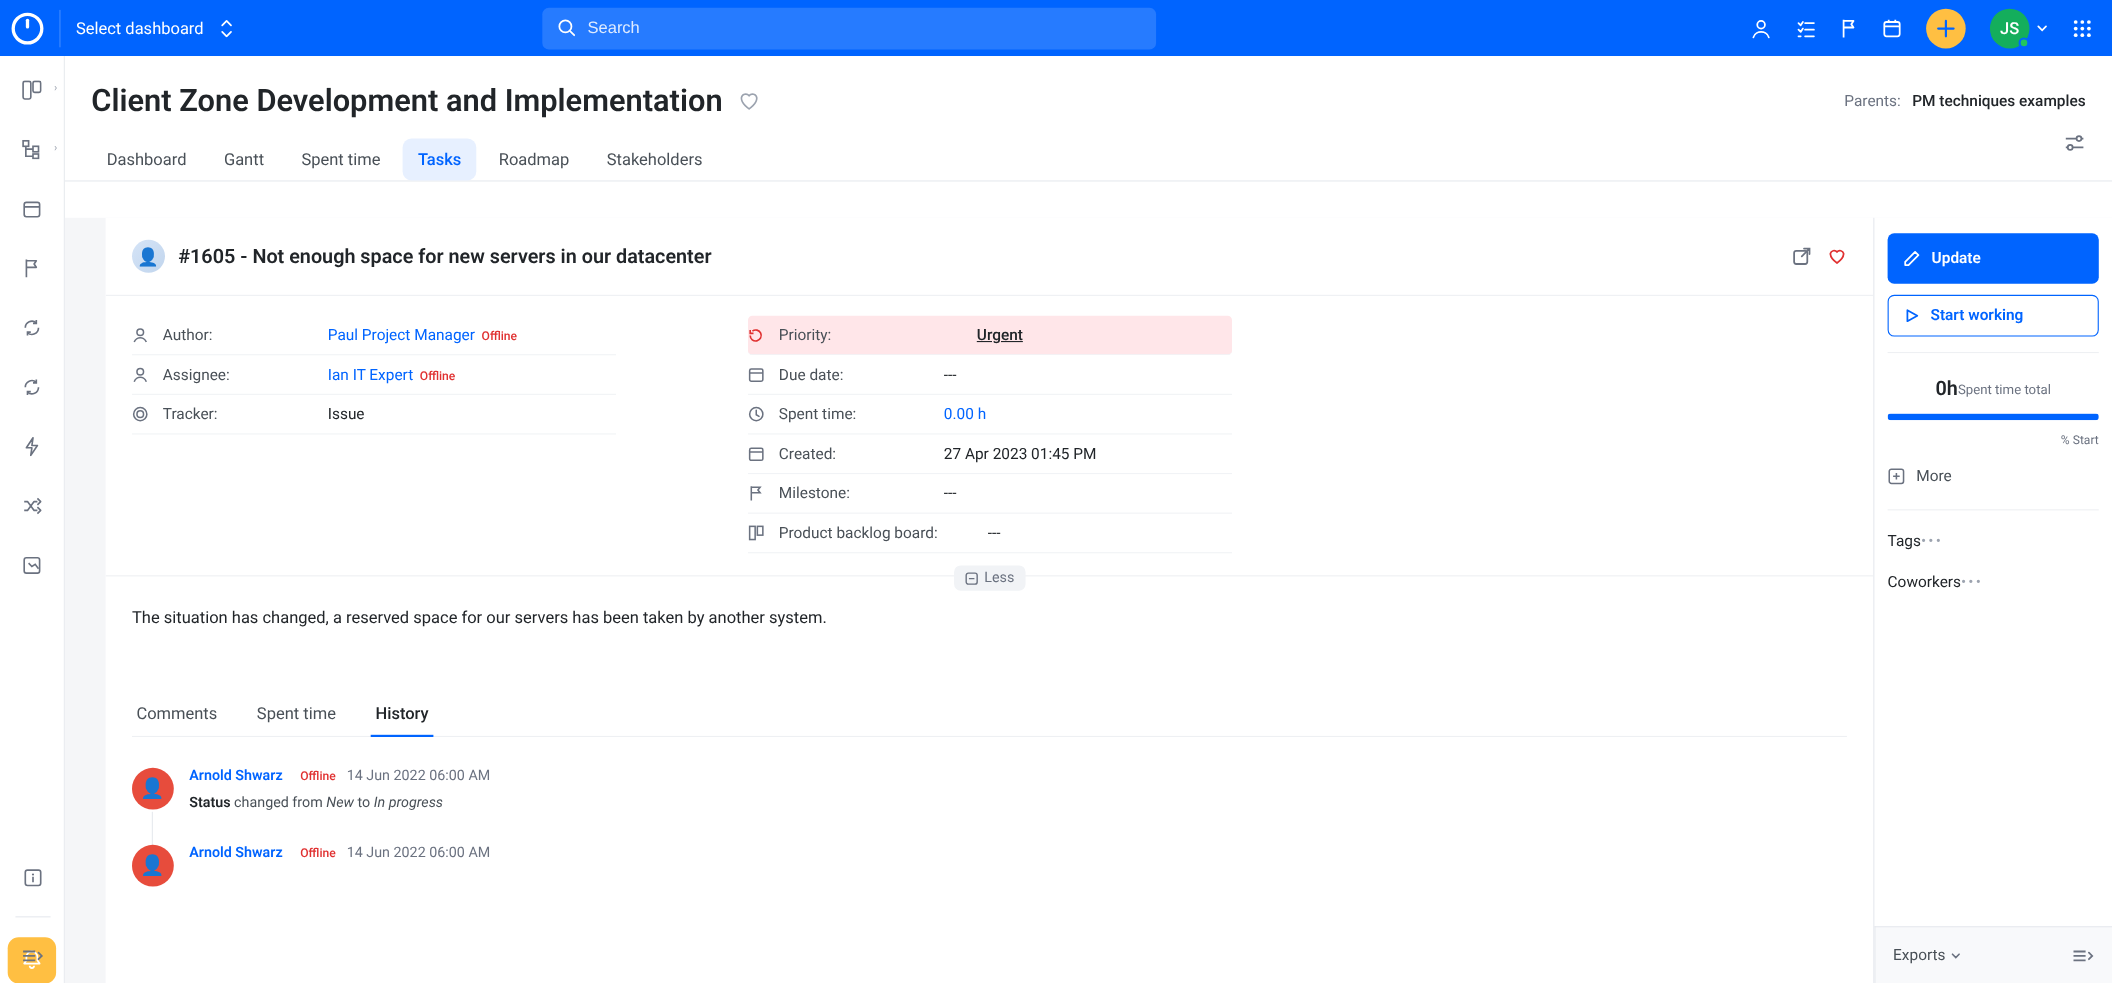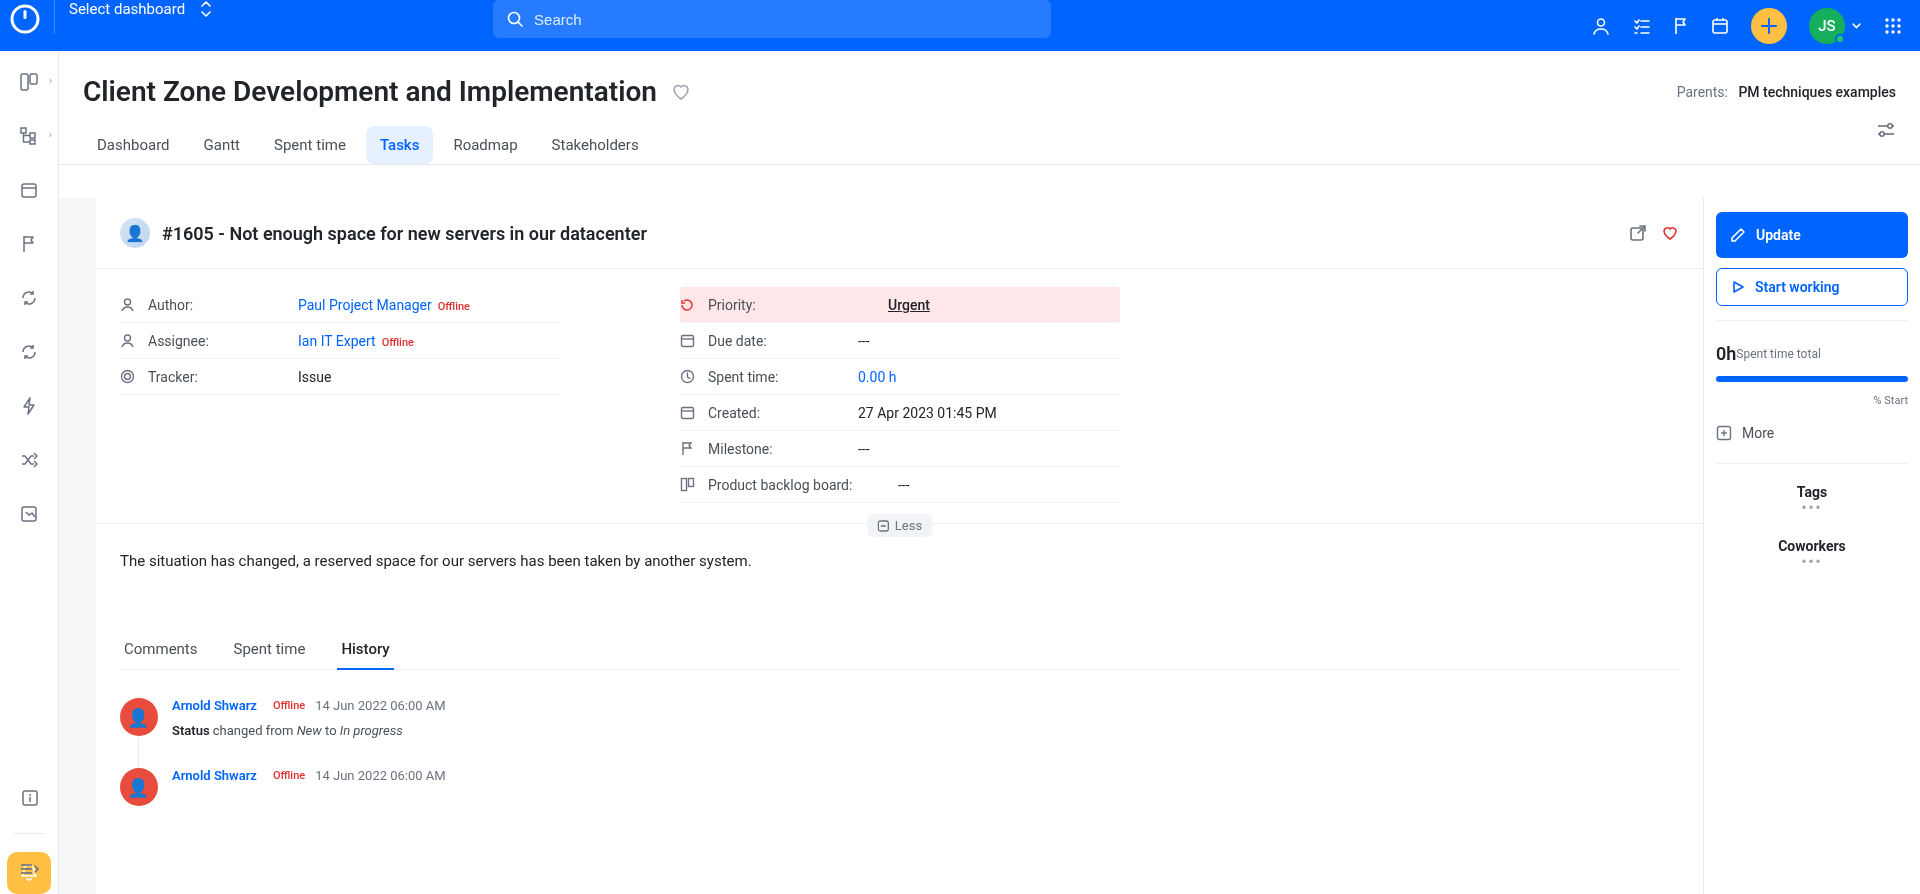--- a/index.html
+++ b/index.html
@@ -12,21 +12,21 @@
     height: 894px;
     overflow: hidden;
     position: relative;
   }
   
   .topbar {
     position: absolute;
     top: 0; left: 0; width: 1920px; height: 51px;
     background: #0064ff;
     display: flex;
-    align-items: flex-start;
+    align-items: center;
     color: #fff;
   }
   .logo {
     margin-left: 10px;
     width: 30px; height: 38px;
     display:flex;align-items:center;justify-content:center;
   }
   .topbar-sep {
     width:1px;height:34px;background:rgba(255,255,255,0.25);margin:0 14px;
   }
@@ -164,29 +164,29 @@
     width:216px;padding:14px 12px;display:flex;flex-direction:column;gap:10px;font-size:14px;
   }
   .btn-primary{
     height:46px;border-radius:6px;background:#0064ff;color:#fff;font-weight:600;
     display:flex;align-items:center;gap:10px;padding:0 14px;cursor:pointer;
   }
   .btn-outline{
     height:38px;border-radius:6px;border:1.5px solid #0064ff;color:#0064ff;font-weight:600;
     display:flex;align-items:center;gap:10px;padding:0 14px;cursor:pointer;background:#fff;
   }
-  .stat-row{display:flex;justify-content:flex-start;align-items:center;padding:8px 0 2px 0;}
+  .stat-row{display:flex;justify-content:center;align-items:center;padding:8px 0 2px 0;}
   .stat-row .big{font-size:18px;font-weight:600;}
   .stat-row .small{font-size:12px;color:#6b7280;}
   .progress{height:6px;background:#e6e9ee;border-radius:3px;overflow:hidden;}
   .progress>div{height:100%;background:#0064ff;width:100%;}
   .done-row{display:flex;justify-content:flex-end;font-size:11px;color:#6b7280;margin-top:2px;}
   .more-row{display:flex;align-items:center;gap:10px;padding:8px 0;cursor:pointer;color:#495057;}
   .right-sep{height:1px;background:#eef0f3;margin:4px 0;}
-  .side-line{display:flex;justify-content:flex-start;align-items:center;padding:6px 0;color:#212529;font-weight:700;flex-direction:column;}
+  .side-line{display:flex;justify-content:flex-start;align-items:center;padding:6px 0;color:#212529;font-weight:400;}
   .dots{color:#9ca3af;cursor:pointer;letter-spacing:2px;}
   
   .exports{
     position:absolute;right:0;bottom:0;height:52px;width:216px;
     border-top:1px solid #e6e9ee;border-left:1px solid #e6e9ee;
     display:flex;align-items:center;justify-content:space-between;padding:0 16px;
     font-size:14px;color:#495057;background:#f8f9fb;
   }
   svg{display:block;}
 </style>
@@ -580,15 +580,31 @@
         <div class="side-line">
           <span>Tags</span>
           <span class="dots">•••</span>
         </div>
         <div class="side-line">
           <span>Coworkers</span>
           <span class="dots">•••</span>
         </div>
       </div>
 
+      <div class="exports">
+        <div style="display:flex;align-items:center;gap:4px;cursor:pointer">
+          <span>Exports</span>
+          <svg width="10" height="10" viewBox="0 0 10 10">
+              <path d="M2 3.5L5 6.5 8 3.5" stroke="#6b7280" stroke-width="1.5" fill="none" stroke-linecap="round"></path>
+            </svg>
+        </div>
+        <div>
+          <svg width="22" height="14" viewBox="0 0 22 14">
+              <line x1="3" y1="3" x2="14" y2="3" stroke="#6b7280" stroke-width="1.6"></line>
+              <line x1="3" y1="7" x2="14" y2="7" stroke="#6b7280" stroke-width="1.6"></line>
+              <line x1="3" y1="11" x2="14" y2="11" stroke="#6b7280" stroke-width="1.6"></line>
+              <path d="M17 4l3 3-3 3" stroke="#6b7280" stroke-width="1.6" fill="none" stroke-linecap="round"></path>
+            </svg>
+        </div>
+      </div>
     </div>
   </div>
 </div>
 
 </body></html>

